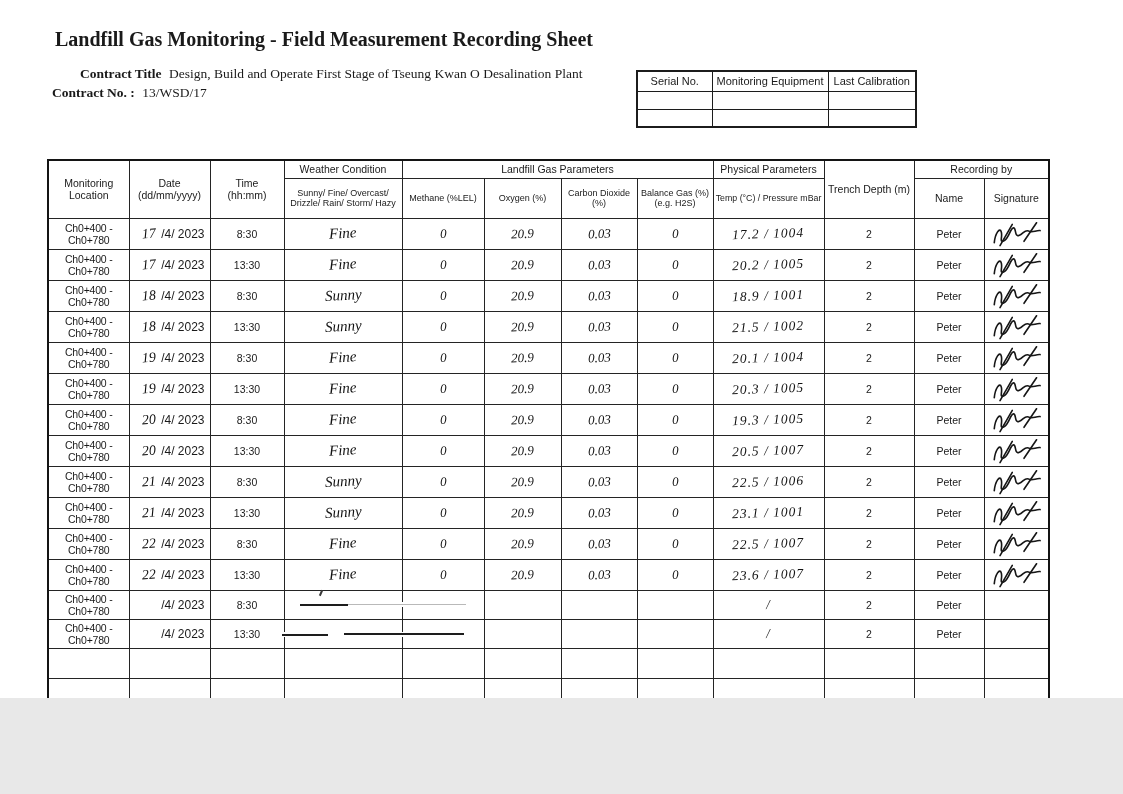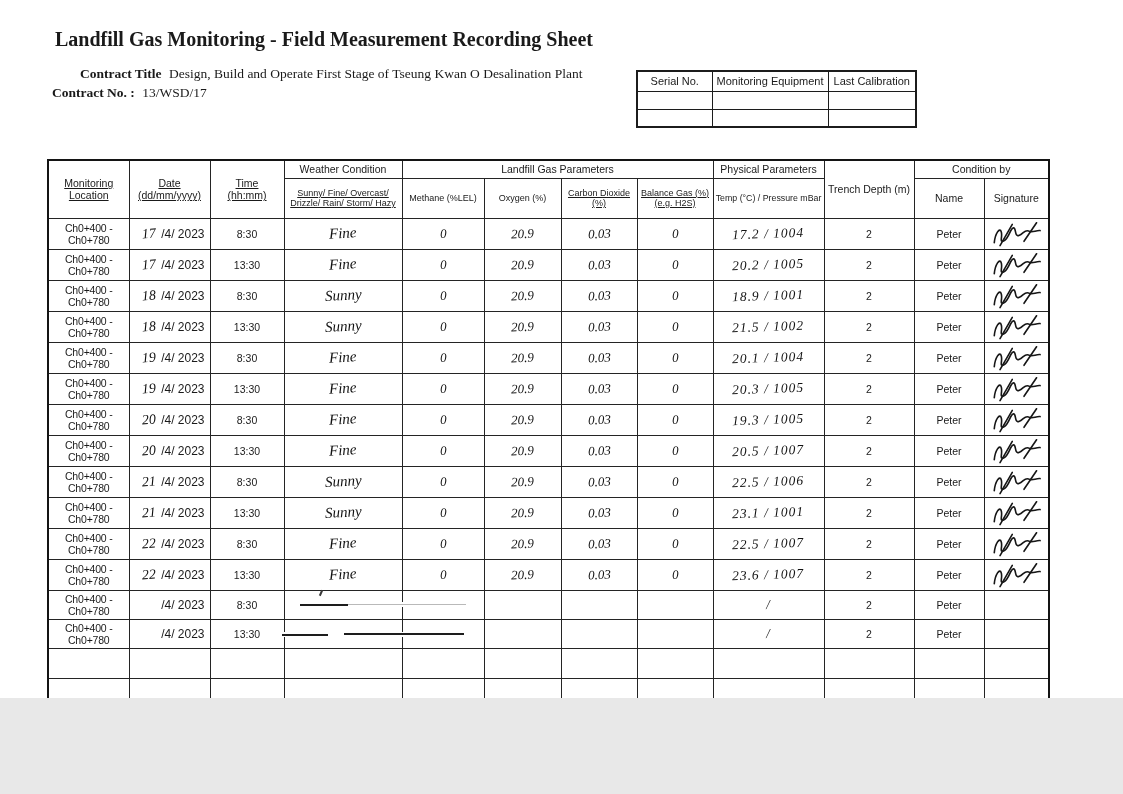--- a/index.html
+++ b/index.html
@@ -23,21 +23,21 @@
   .eq-table th { font-weight:normal; font-size:11px; height:20px; }
   .eq-table td { font-size:10px; height:18px; }
 
   
   .main-table { position:absolute; left:47px; top:159px; width:1001px;
                 border-collapse:collapse; table-layout:fixed; border:2.5px solid #141414; }
   .main-table th, .main-table td { border:1px solid #242424; padding:0; overflow:hidden; }
   .main-table th { font-weight:normal; font-size:10.5px; line-height:1.15; text-align:center;margin-left:9px; }
   .main-table th.sub { font-size:9px; }
   .main-table th.sub-sm { font-size:8.8px; }
-  .main-table th.pre { white-space:pre-line;text-decoration:underline; }
+  .main-table th.pre { white-space:pre-line; }
   .main-table tr.hrow1 th { height:18px; }
   .main-table tr.hrow2 th { height:40px; }
   .main-table td { height:29.4px; text-align:center; font-size:10.5px; vertical-align:middle; }
 
   .c-loc  { font-size:8px; letter-spacing:-0.2px; }
   .c-weather { text-align:left; padding-left:18px; }
   .c-temp { text-align:left; padding-left:10px; }
 
   .date-wrap { display:flex; align-items:center; justify-content:flex-end; padding-right:5px; gap:5px; }
   .typed { font-size:12px; }
@@ -143,21 +143,21 @@
         <th rowspan="2" class="pre">Monitoring
 Location</th>
         <th rowspan="2" class="pre">Date
 (dd/mm/yyyy)</th>
         <th rowspan="2" class="pre">Time
 (hh:mm)</th>
         <th>Weather Condition</th>
         <th colspan="4">Landfill Gas Parameters</th>
         <th>Physical Parameters</th>
         <th rowspan="2">Trench Depth (m)</th>
-        <th colspan="2">Condition by</th>
+        <th colspan="2">Recording by</th>
       </tr>
       <tr class="hrow2">
         <th class="sub pre">Sunny/ Fine/ Overcast/
 Drizzle/ Rain/ Storm/ Hazy</th>
         <th class="sub">Methane (%LEL)</th>
         <th class="sub">Oxygen (%)</th>
         <th class="sub pre">Carbon Dioxide
 (%)</th>
         <th class="sub pre">Balance Gas (%)
 (e.g. H2S)</th>

